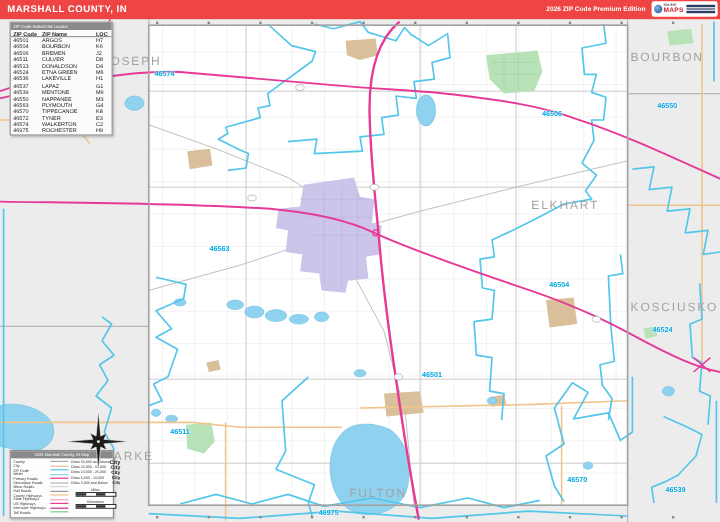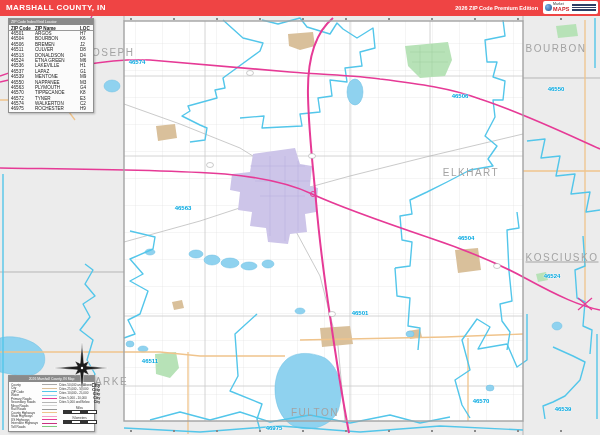--- a/index.html
+++ b/index.html
@@ -240,21 +240,21 @@
     <div class="zip-label" style="left: 466px; top: 238px;">46504</div>
     <div class="zip-label" style="left: 552px; top: 276px;">46524</div>
     <div class="zip-label" style="left: 360px; top: 313px;">46501</div>
     <div class="zip-label" style="left: 150px; top: 361px;">46511</div>
     <div class="zip-label" style="left: 481px; top: 401px;">46570</div>
     <div class="zip-label" style="left: 563px; top: 409px;">46539</div>
     <div class="zip-label" style="left: 274px; top: 428px;">46975</div>
     <div class="county-label" style="left: 110px; top: 52px;">JOSEPH</div>
     <div class="county-label" style="left: 556px; top: 48px;">BOURBON</div>
     <div class="county-label" style="left: 471px; top: 172px;">ELKHART</div>
-    <div class="county-label" style="left: 562px; top: 257px; text-decoration: underline;">KOSCIUSKO</div>
+    <div class="county-label" style="left: 562px; top: 257px;">KOSCIUSKO</div>
     <div class="county-label" style="left: 104px; top: 381px;">STARKE</div>
     <div class="county-label" style="left: 315px; top: 412px;">FULTON</div>
   </div>
 
 <div class="header">
   <span class="title">MARSHALL COUNTY, IN</span>
   <span class="edition">2026 ZIP Code Premium Edition</span>
   <div class="logo">
     <span class="globe"></span>
     <span class="word">

